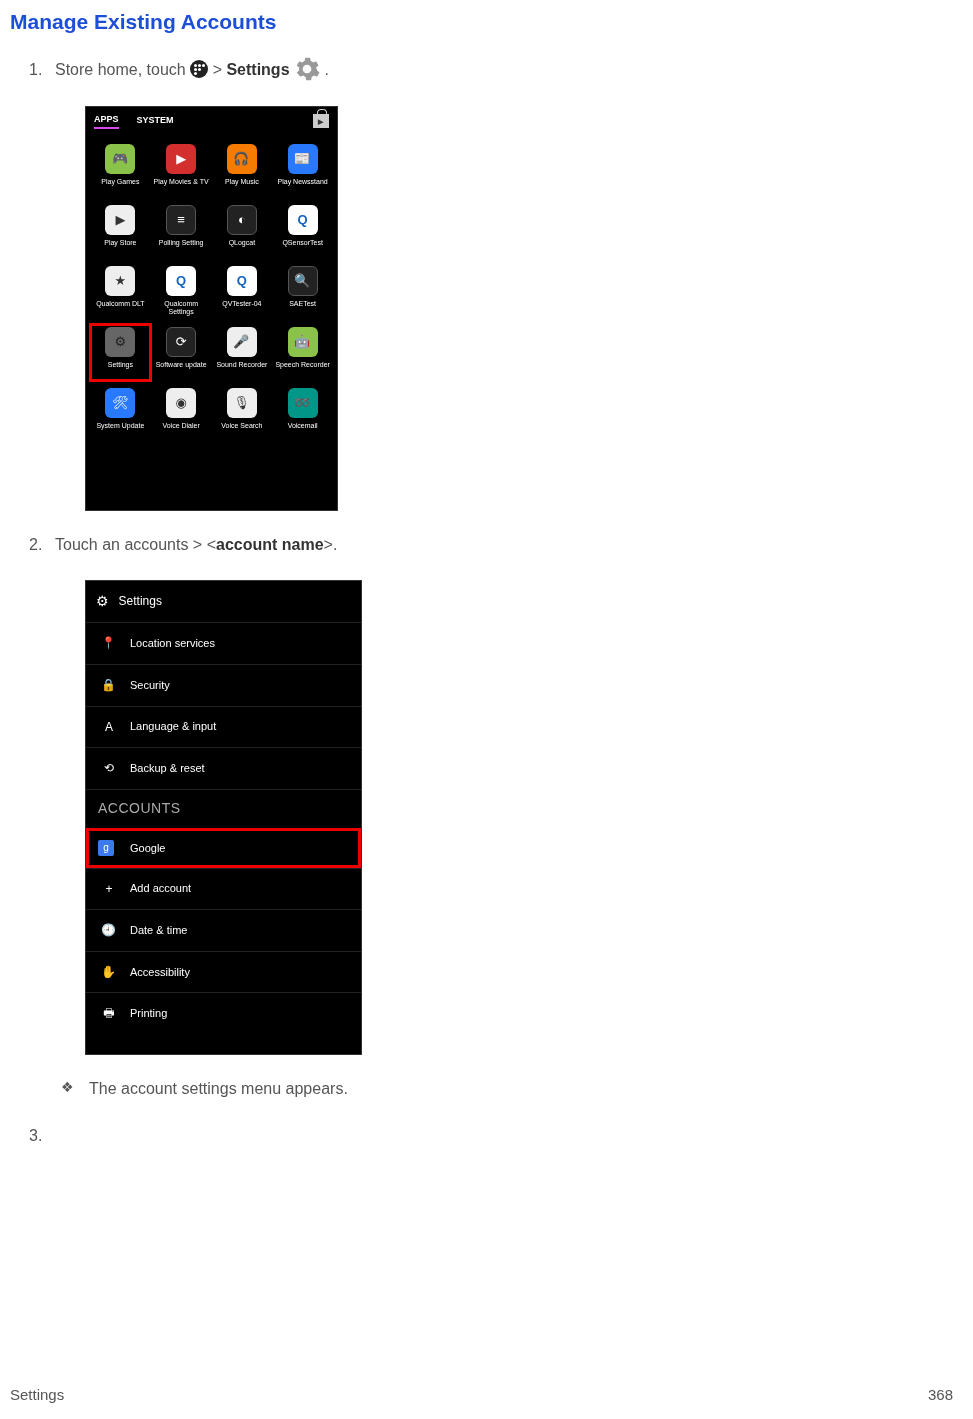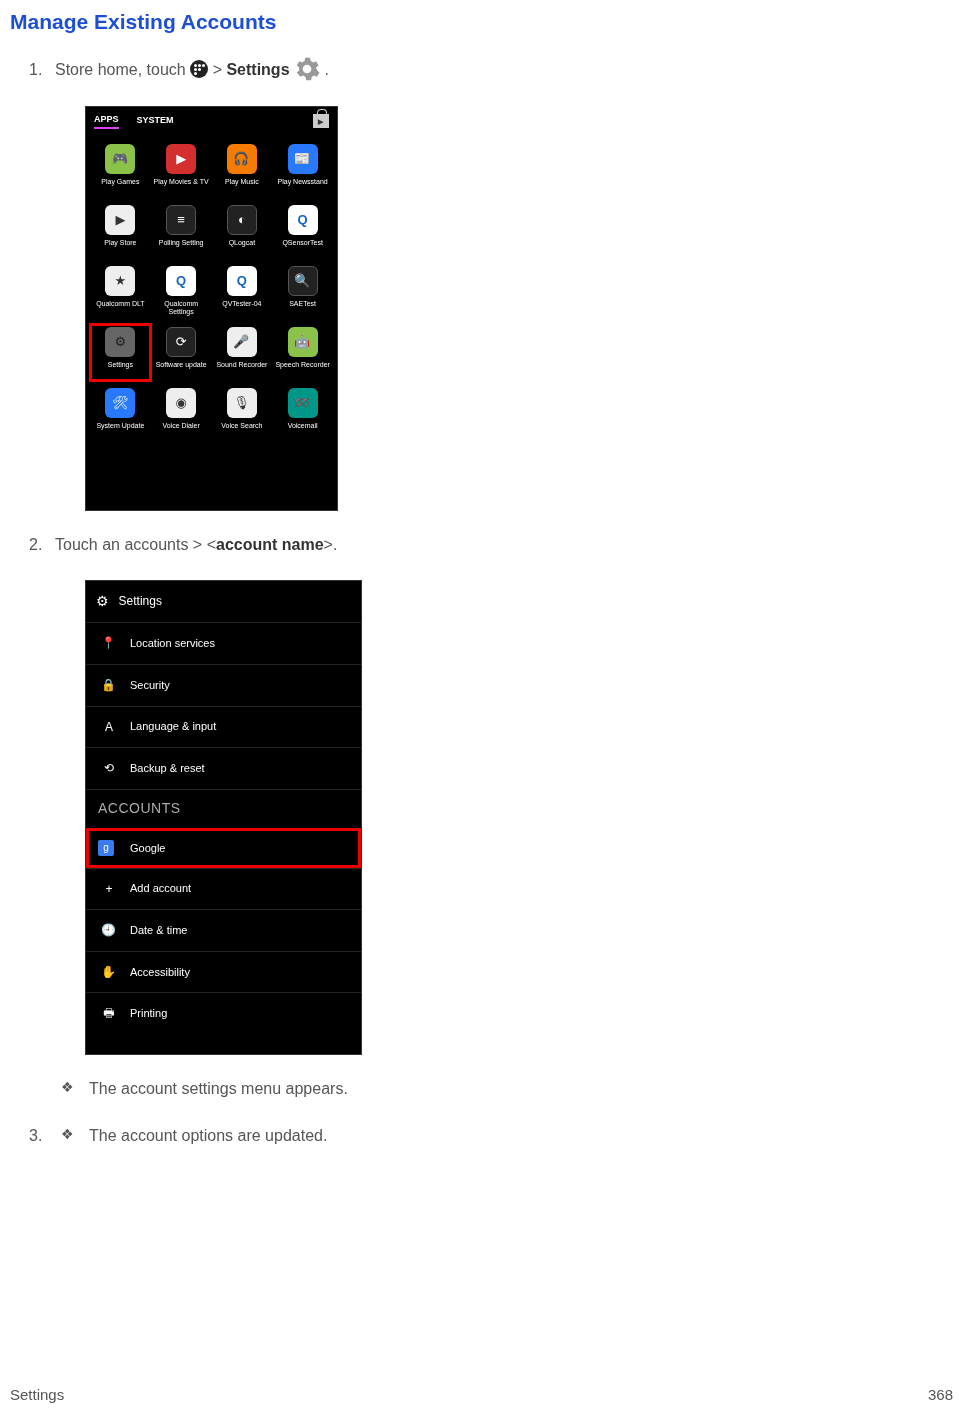--- a/index.html
+++ b/index.html
@@ -349,22 +349,19 @@
           </div>
         </div>
     </div>
 
     <ul class="bullet-list">
       <li>The account settings menu appears.</li>
     </ul>
   </li>
 
   <li data-num="3">
-    <ul class="bullet-list">
-      <li>The account options are updated.</li>
-    </ul>
   </li>
 </ol>
 
 <div class="footer">
   <span>Settings</span>
   <span>368</span>
 </div>
 
 </body></html>

